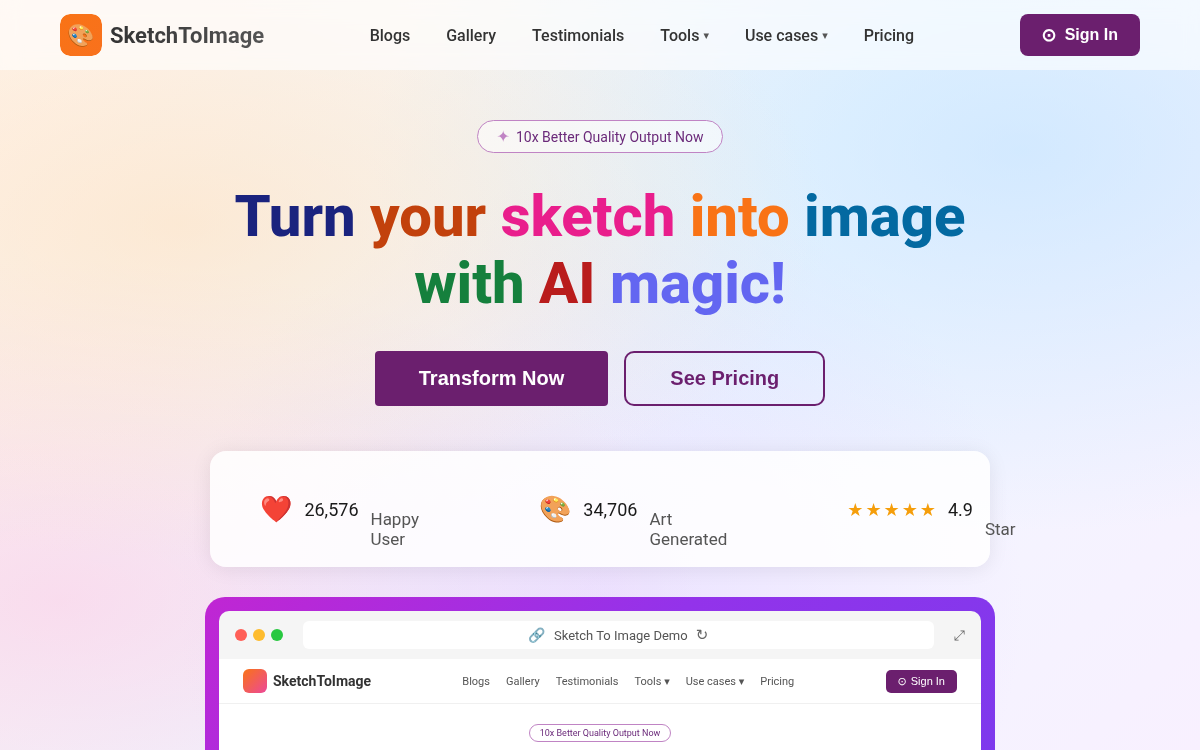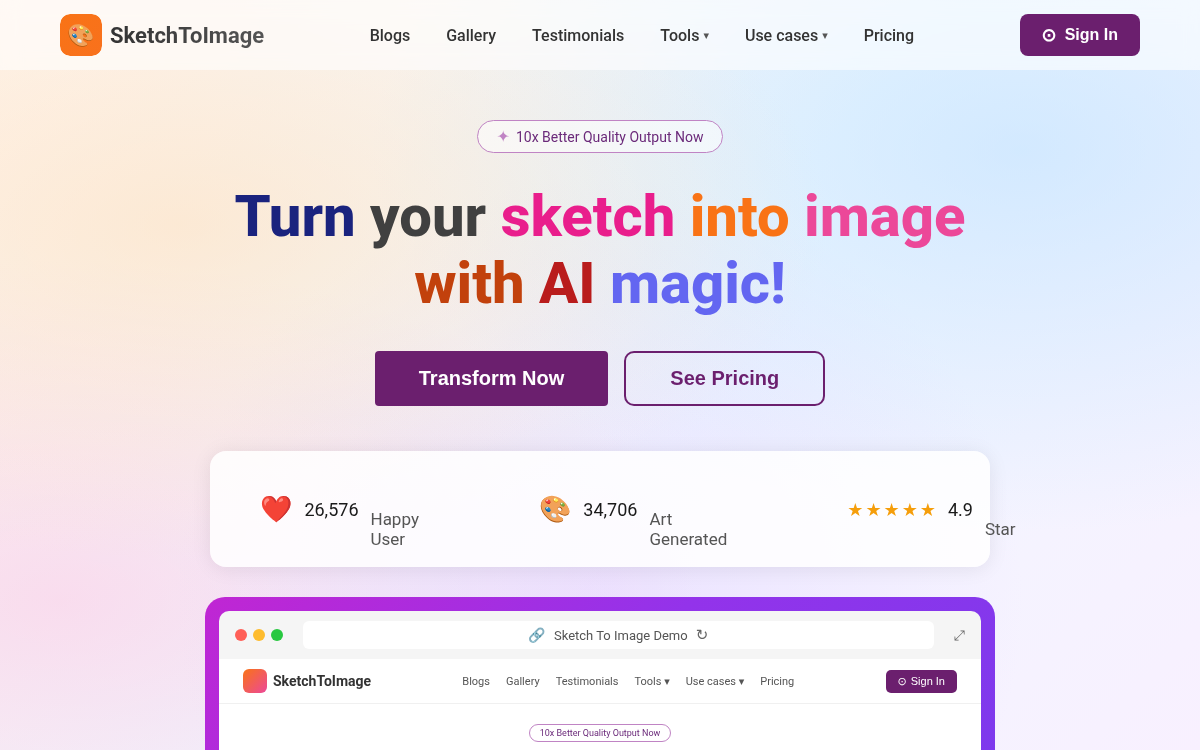--- a/index.html
+++ b/index.html
@@ -132,25 +132,25 @@
     
     .headline {
       text-align: center;
       font-size: 58px;
       font-weight: 800;
       line-height: 1.15;
       margin-bottom: 35px;
     }
 
     .headline .word-turn { color: #1a237e; }
-    .headline .word-your { color: #404040; }
+    .headline .word-your { color: #c2410c; }
     .headline .word-sketch { color: #e91e8c; }
     .headline .word-into { color: #f97316; }
-    .headline .word-image { color: #ec4899; }
-    .headline .word-with { color: #c2410c; }
+    .headline .word-image { color: #0369a1; }
+    .headline .word-with { color: #15803d; }
     .headline .word-ai { color: #b91c1c; }
     .headline .word-magic { color: #6366f1; }
 
     
     .cta-buttons {
       display: flex;
       gap: 16px;
       margin-bottom: 45px;
     }
 

